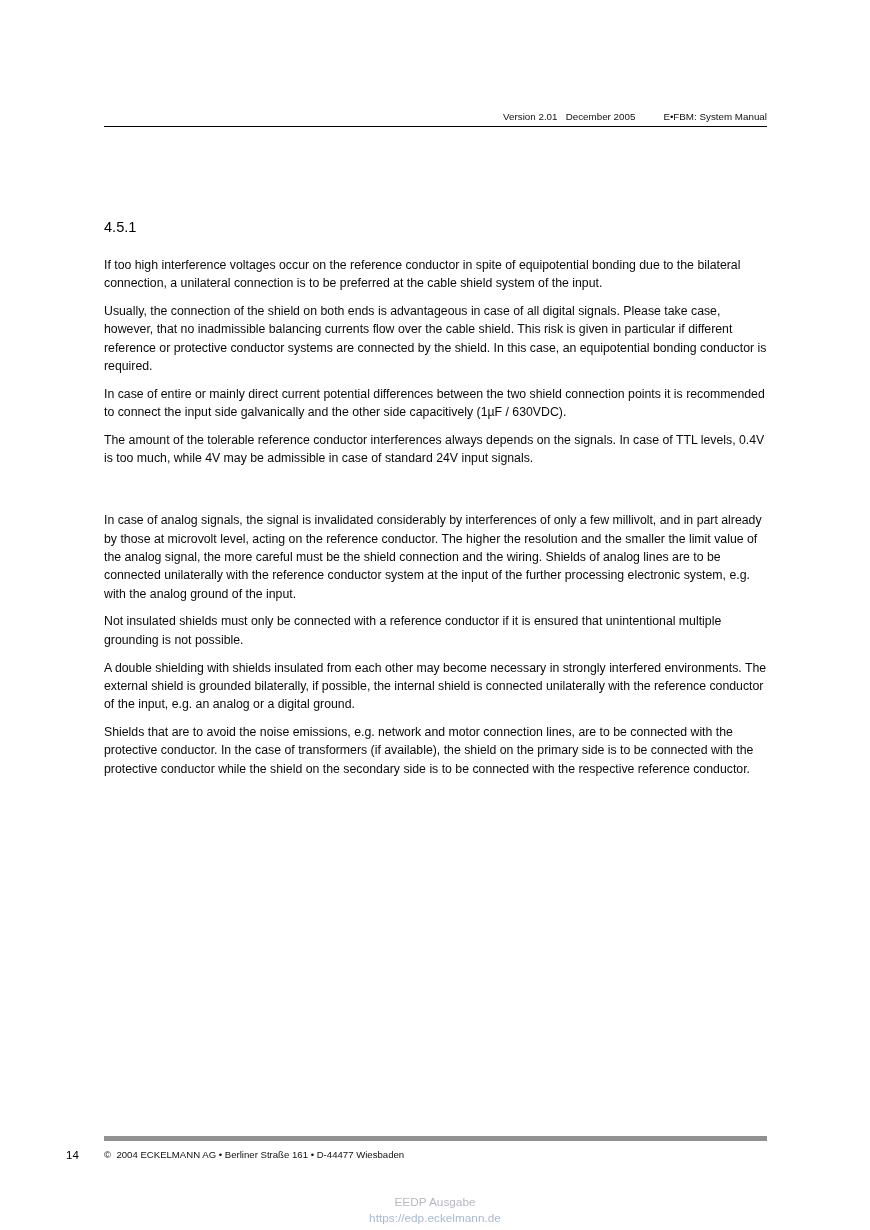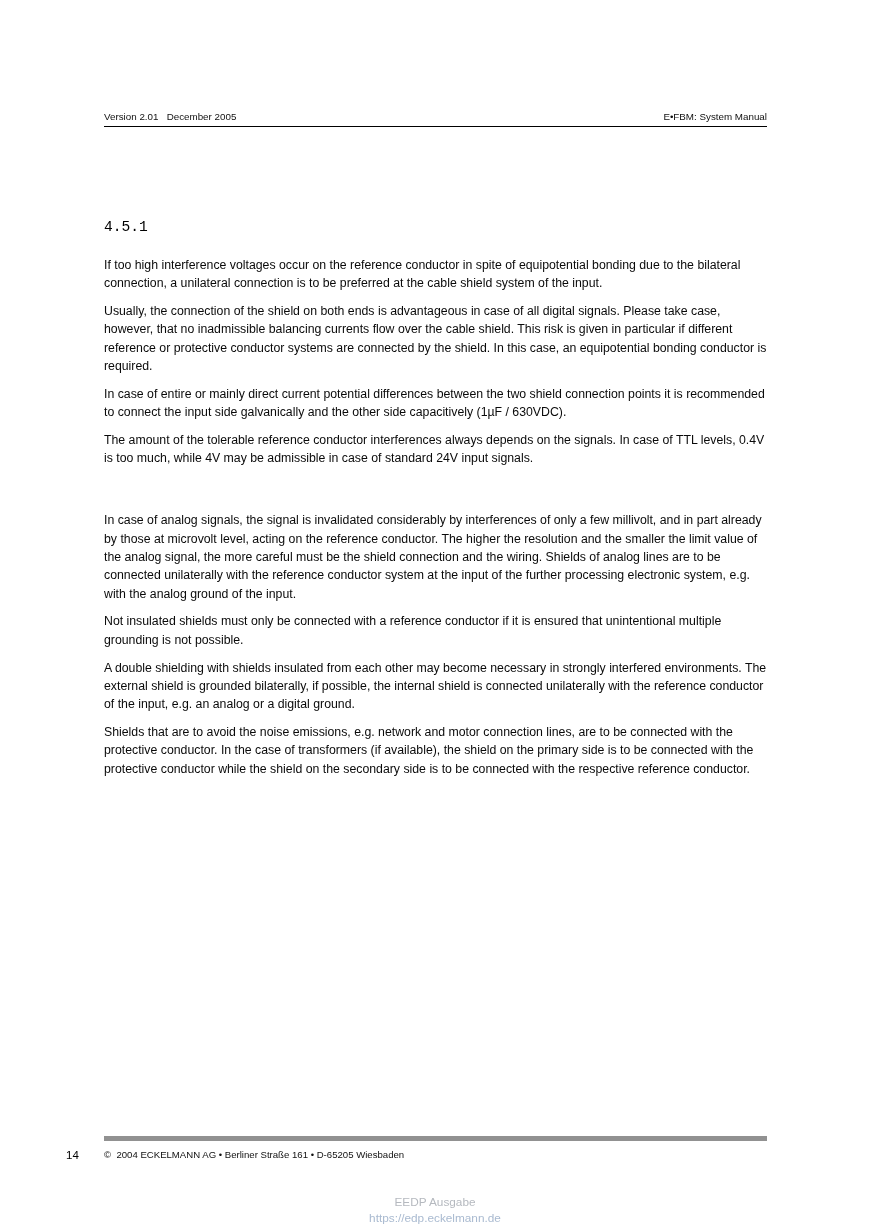--- a/index.html
+++ b/index.html
@@ -16,23 +16,24 @@
     color: #000;
   }
 
   
   .page-header {
     position: absolute;
     left: 104px;
     width: 663px;
     top: 111px;
     display: flex;
-    justify-content: space-between;
+    justify-content: flex-end;
     font-size: 9.8px;
     color: #111;
+    gap: 28px;
   }
   .page-header span { white-space: pre; }
   .header-rule {
     position: absolute;
     left: 104px;
     width: 663px;
     top: 126px;
     height: 1.4px;
     background: #000;
   }
@@ -43,21 +44,21 @@
     left: 104px;
     width: 664px;
     top: 219px;
   }
   .section-heading {
     font-size: 14.6px;
     font-weight: 400;
     display: flex;
     margin-bottom: 21px;
   }
-  .sec-num { width: 53px; flex: 0 0 53px; font-family: Liberation Mono, monospace; }
+  .sec-num { width: 53px; flex: 0 0 53px; }
   .sec-title { text-decoration: underline; text-underline-offset: 3px; }
 
   .content p {
     font-size: 12.3px;
     line-height: 18.3px;
     margin-bottom: 9.5px;
     color: #0a0a0a;
   }
   .section-analog { margin-top: 44px; }
 
@@ -127,21 +128,21 @@
       <p>Not insulated shields must only be connected with a reference conductor if it is ensured that unintentional multiple grounding is not possible.</p>
       <p>A double shielding with shields insulated from each other may become necessary in strongly interfered environments. The external shield is grounded bilaterally, if possible, the internal shield is connected unilaterally with the reference conductor of the input, e.g. an analog or a digital ground.</p>
       <p>Shields that are to avoid the noise emissions, e.g. network and motor connection lines, are to be connected with the protective conductor. In the case of transformers (if available), the shield on the primary side is to be connected with the protective conductor while the shield on the secondary side is to be connected with the respective reference conductor.</p>
     </section>
 
   </main>
 
   <div class="footer-bar"></div>
   <div class="footer-pagenum">14</div>
   <div class="footer-text">
-    <div>©  2004 ECKELMANN AG • Berliner Straße 161 • D-65205 Wiesbaden</div>
+    <div>©  2004 ECKELMANN AG • Berliner Straße 161 • D-44477 Wiesbaden</div>
   </div>
 
   <div class="watermark">
     <div class="watermark-line1">EEDP Ausgabe</div>
     <div class="watermark-line2">https://edp.eckelmann.de</div>
   </div>
 
 </div>
 
 </body></html>

